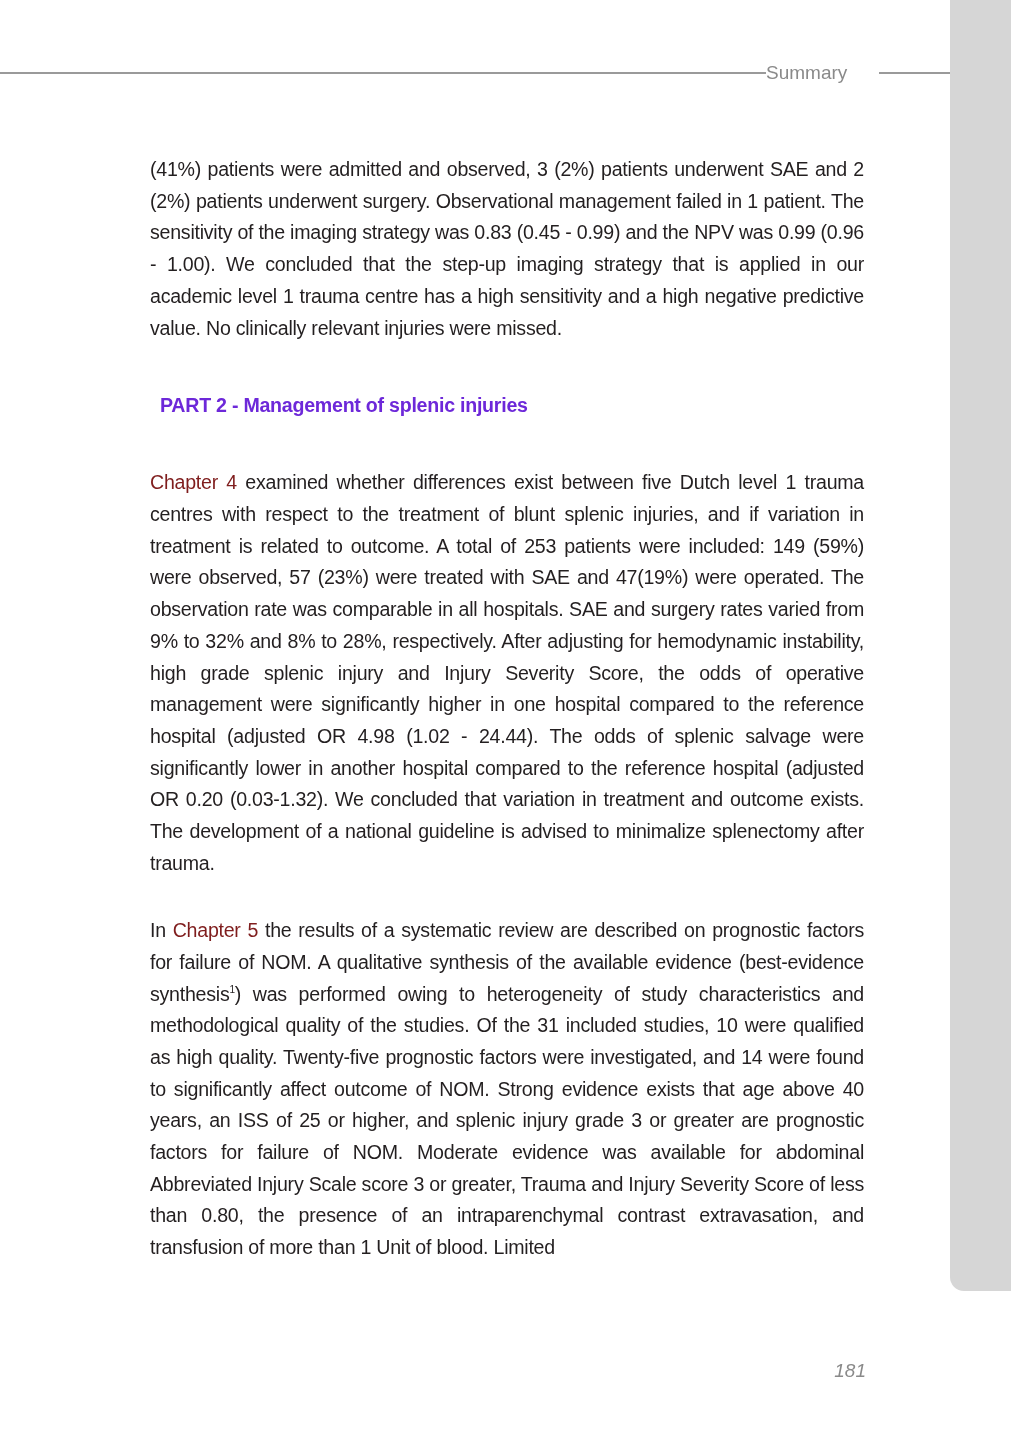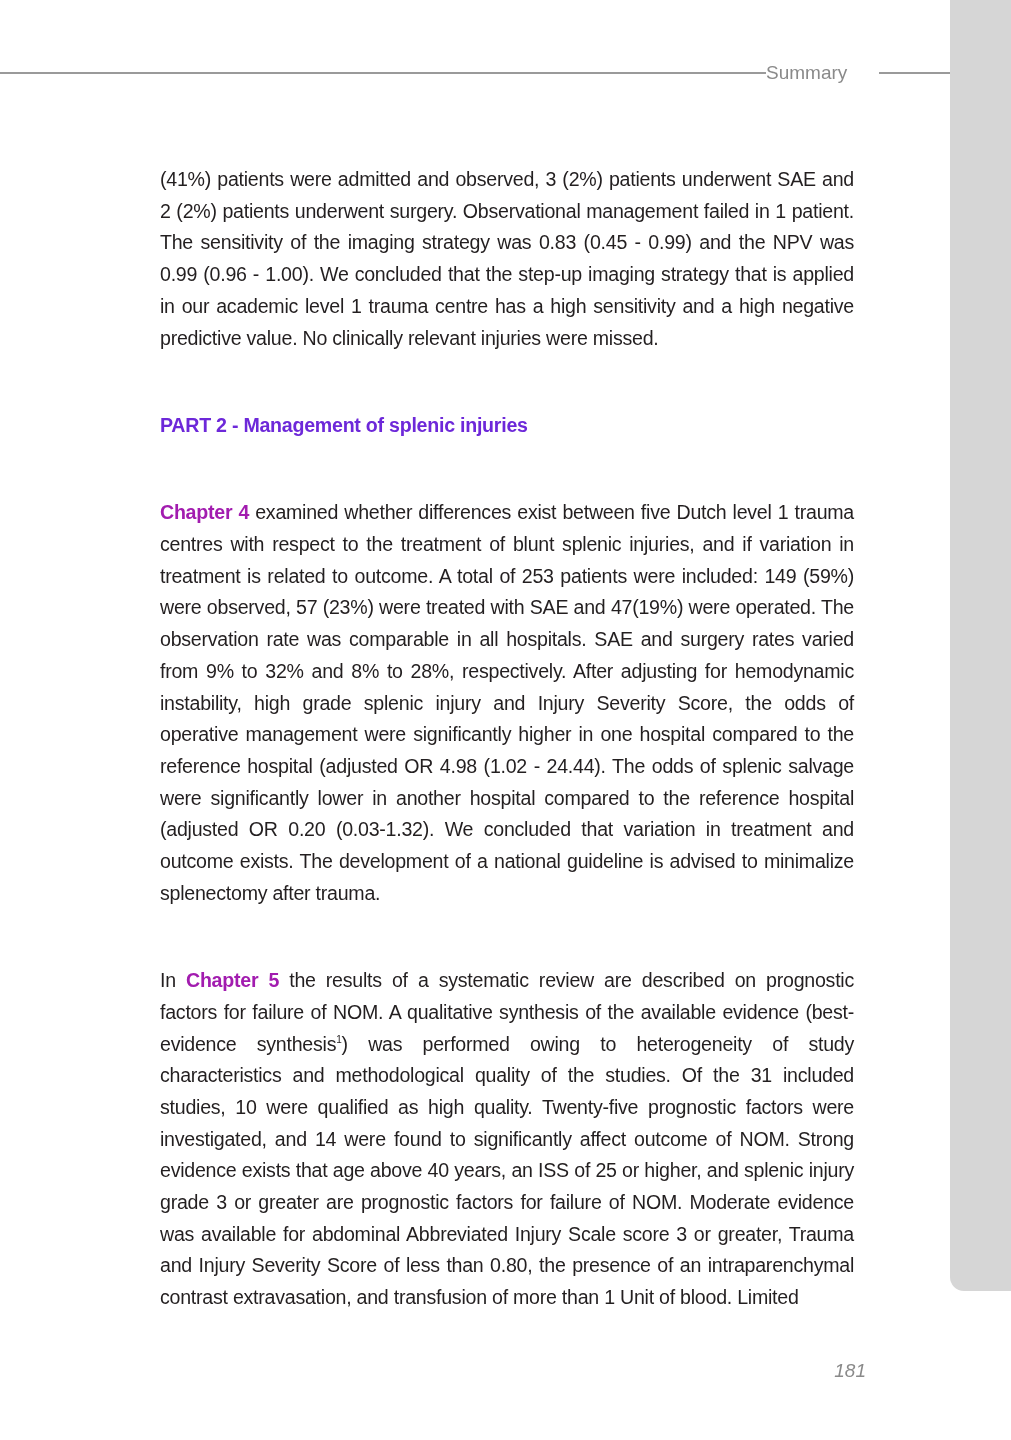--- a/index.html
+++ b/index.html
@@ -52,34 +52,34 @@
     .content {
       position: absolute;
       left: 148px;
       top: 152px;
       width: 718px;
       font-size: 19.6px;
       line-height: 31.7px;
       letter-spacing: -0.25px;
     }
     .para {
-      margin: 12px;
+      margin: 2px;
       text-align: justify;
     }
     .gap {
       height: 31.7px;
     }
     .heading {
       font-weight: bold;
       color: #6d28d9;
       margin: 12px;
     }
     .chap-ref {
-      font-weight: bold;
-      color: #a21caf;
+      font-weight: normal;
+      color: #7f1d1d;
     }
     sup {
       font-size: 10px;
       line-height: 0;
       vertical-align: super;
     }
     .page-number {
       position: absolute;
       left: 800px;
       top: 1360px;

